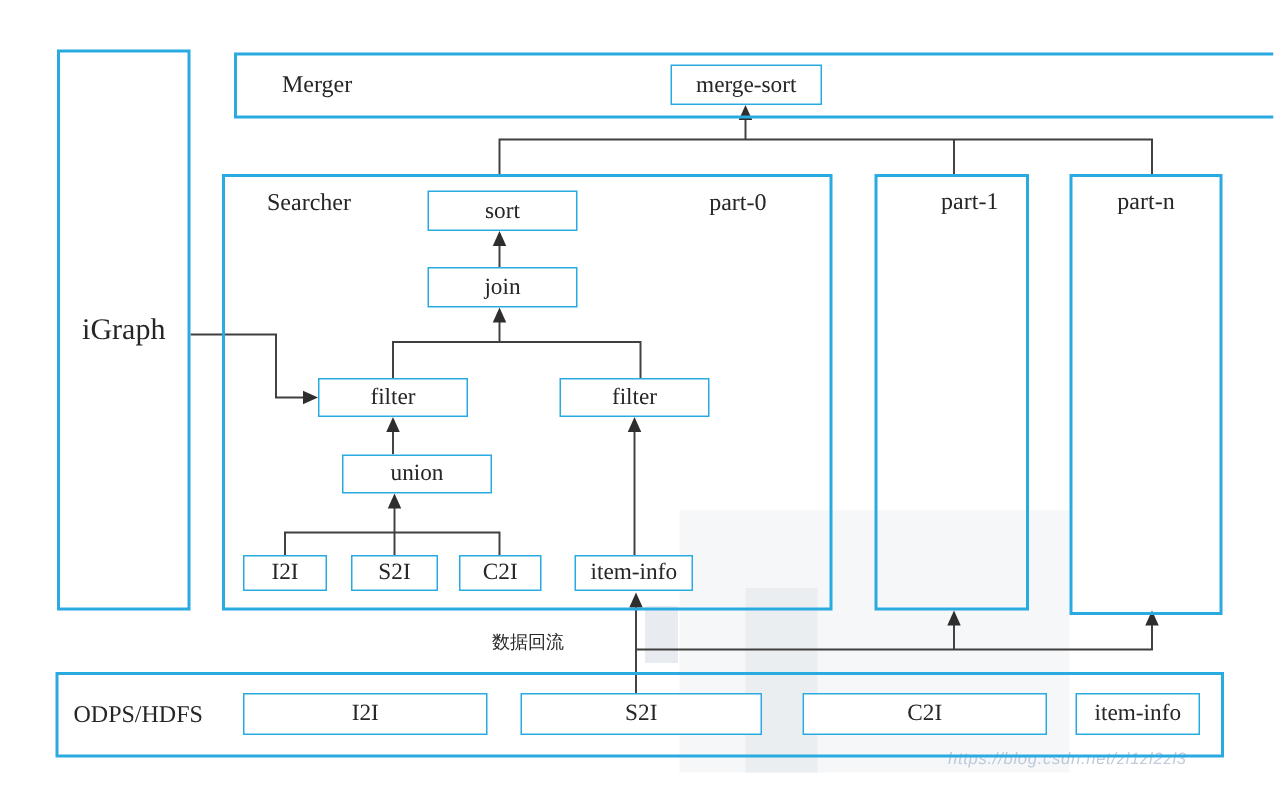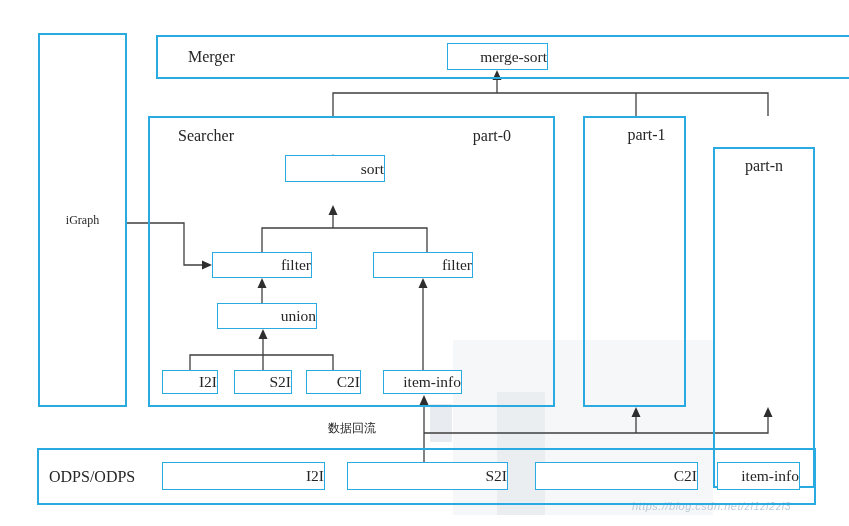--- a/index.html
+++ b/index.html
@@ -12,24 +12,24 @@
   .wm-text{
     position:absolute;z-index:2;font-family:"Liberation Sans","DejaVu Sans",sans-serif;
     font-size:11px;color:rgba(168,185,205,0.75);letter-spacing:0.5px;white-space:nowrap;font-style:italic;
   }
   
   #lines{position:absolute;left:0;top:0;z-index:2;}
   
   .cbox{position:absolute;z-index:3;border:2px solid #29abe2;background:transparent;box-sizing:border-box;}
   .nbox{
     position:absolute;z-index:3;border:1.5px solid #29abe2;background:#ffffff;box-sizing:border-box;
-    display:flex;align-items:center;justify-content:flex-end;font-size:15.5px;
+    display:flex;align-items:center;justify-content:center;font-size:15.5px;
   }
   .clabel{position:absolute;font-size:16px;white-space:nowrap;}
-  .center-label{display:flex;align-items:center;justify-content:center;font-size:12px;}
+  .center-label{display:flex;align-items:center;justify-content:center;font-size:20px;}
   .top-center{left:0;right:0;top:8px;text-align:center;}
   .annot{position:absolute;z-index:3;font-size:12px;white-space:nowrap;}
 </style>
 </head>
 <body>
 
 <div id="stage">
 
   <div class="wm" style="left:453px;top:340px;width:260px;height:175px;background:rgba(178,188,202,0.12);"></div>
   <div class="wm" style="left:497px;top:392px;width:48px;height:123px;background:rgba(170,182,198,0.14);"></div>
@@ -85,56 +85,59 @@
   </div>
   <div class="nbox" style="left:447px;top:43px;width:101px;height:27px;">
     <span>merge-sort</span>
   </div>
 
   <div class="cbox" style="left:148px;top:116px;width:407px;height:291px;">
     <div class="clabel" style="left:28px;top:9px;">Searcher</div>
     <div class="clabel" style="right:42px;top:9px;padding-left:48px;">part-0</div>
   </div>
 
-  <div class="nbox" style="left:285px;top:127px;width:100px;height:27px;margin-top:28px;">
+  <div class="nbox" style="left:285px;top:127px;width:100px;height:27px;">
     <span>sort</span>
+  </div>
+  <div class="nbox" style="left:285px;top:178px;width:100px;height:27px;">
+    <span>join</span>
   </div>
   <div class="nbox" style="left:212px;top:252px;width:100px;height:26px;">
     <span>filter</span>
   </div>
   <div class="nbox" style="left:373px;top:252px;width:100px;height:26px;">
     <span>filter</span>
   </div>
-  <div class="nbox" style="left:217px;top:303px;width:100px;height:26px;">
+  <div class="nbox" style="left:228px;top:303px;width:100px;height:26px;">
     <span>union</span>
   </div>
   <div class="nbox" style="left:162px;top:370px;width:56px;height:24px;">
     <span>I2I</span>
   </div>
   <div class="nbox" style="left:234px;top:370px;width:58px;height:24px;">
     <span>S2I</span>
   </div>
   <div class="nbox" style="left:306px;top:370px;width:55px;height:24px;">
     <span>C2I</span>
   </div>
   <div class="nbox" style="left:383px;top:370px;width:79px;height:24px;">
     <span>item-info</span>
   </div>
 
   <div class="cbox" style="left:583px;top:116px;width:103px;height:291px;">
     <div class="clabel top-center" style="position:absolute;padding-left:24px;">part-1</div>
   </div>
-  <div class="cbox" style="left:713px;top:116px;width:102px;height:341px;margin-top:31px;">
+  <div class="cbox" style="left:713px;top:116px;width:102px;height:294px;">
     <div class="clabel top-center" style="position:absolute;">part-n</div>
   </div>
 
   <div class="annot" style="left:328px;top:420px;">数据回流</div>
 
   <div class="cbox" style="left:37px;top:448px;width:779px;height:57px;">
-    <div class="clabel" style="left:10px;top:50%;transform:translateY(-50%);">ODPS/ODPS</div>
+    <div class="clabel" style="left:10px;top:50%;transform:translateY(-50%);">ODPS/HDFS</div>
   </div>
   <div class="nbox" style="left:162px;top:462px;width:163px;height:28px;">
     <span>I2I</span>
   </div>
   <div class="nbox" style="left:347px;top:462px;width:161px;height:28px;">
     <span>S2I</span>
   </div>
   <div class="nbox" style="left:535px;top:462px;width:163px;height:28px;">
     <span>C2I</span>
   </div>

